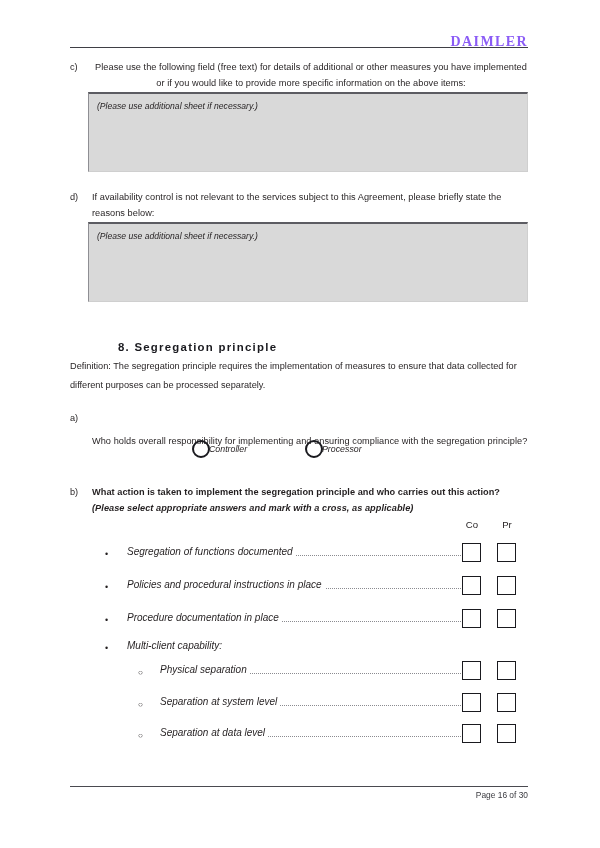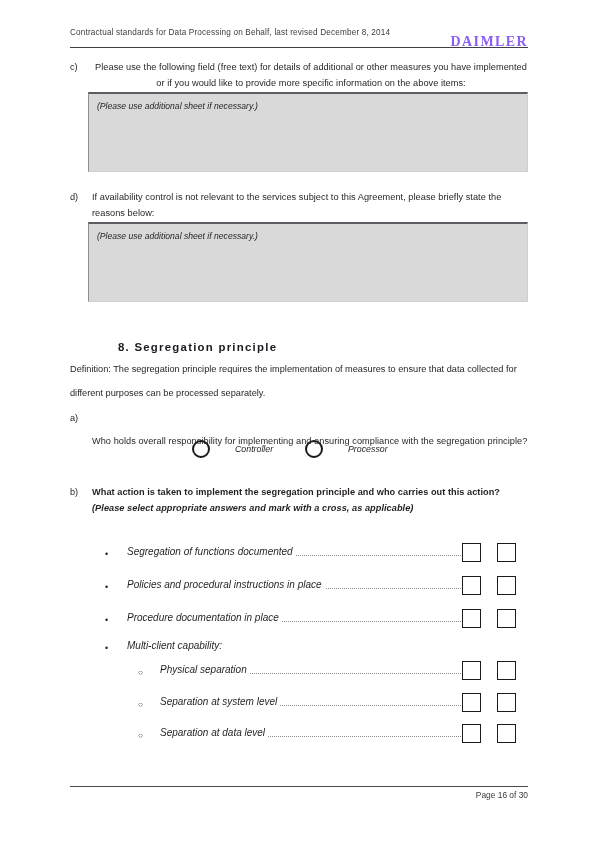--- a/index.html
+++ b/index.html
@@ -106,21 +106,21 @@
     font-weight: 700;
     letter-spacing: 0.11em;
     color: #1a1a1f;
     white-space: nowrap;
   }
   .section-def {
     position: absolute;
     left: 70px;
     width: 460px;
     font-size: 9.2px;
-    line-height: 24px;
+    line-height: 19px;
   }
 
   
   .radio-group {
     position: absolute;
     left: 70px;
     top: 437px;
     width: 460px;
     height: 24px;
   }
@@ -136,21 +136,20 @@
     border: 2px solid #1a1a1f;
     border-radius: 50%;
     box-sizing: border-box;
     flex: 0 0 18px;
   }
   .radio-label {
     font-size: 8.8px;
     font-style: italic;
     margin-left: -1px;
     white-space: nowrap;
-    padding-left: 26px;
   }
 
   
   .col-headers {
     position: absolute;
     top: 519px;
     left: 70px;
     width: 460px;
     height: 14px;
   }
@@ -227,21 +226,20 @@
     color: #3b3b40;
     white-space: nowrap;
   }
 </style>
 </head>
 <body>
 
 <div class="page">
 
   <div class="header">
-    <div class="header-text">Contractual standards for Data Processing on Behalf, last revised December 8, 2014</div>
     <div class="brand">DAIMLER</div>
   </div>
   <div class="header-rule"></div>
 
   <div class="q-row" style="left:70px; top:60px; width:460px;">
     <div class="q-marker">c)</div>
     <div class="q-body" style="width:438px;text-align:center;">Please use the following field (free text) for details of additional or other measures you have implemented or if you would like to provide more specific information on the above items:</div>
   </div>
 
   <div class="gray-box" style="left:88px; top:92px; width:440px; height:80px;">
@@ -277,20 +275,24 @@
     </div>
   </div>
 
   <div class="q-row" style="left:70px; top:485px; width:460px;">
     <div class="q-marker">b)</div>
     <div class="q-body" style="width:438px;font-weight:bold;">
       <span>What action is taken to implement the segregation principle and who carries out this action? </span><i>(Please select appropriate answers and mark with a cross, as applicable)</i>
     </div>
   </div>
 
+  <div class="col-headers">
+    <div class="col-head" style="left:390px;">Co</div>
+    <div class="col-head" style="left:425px;">Pr</div>
+  </div>
 
   <div class="check-row" style="top:543px;">
     <span class="bullet disc">•</span>
     <span class="row-label lvl1">Segregation of functions documented</span>
     <span class="leader" style="left:57px; width:340px;"></span>
     <span class="cbox co"></span>
     <span class="cbox pr"></span>
   </div>
 
   <div class="check-row" style="top:576px;">

